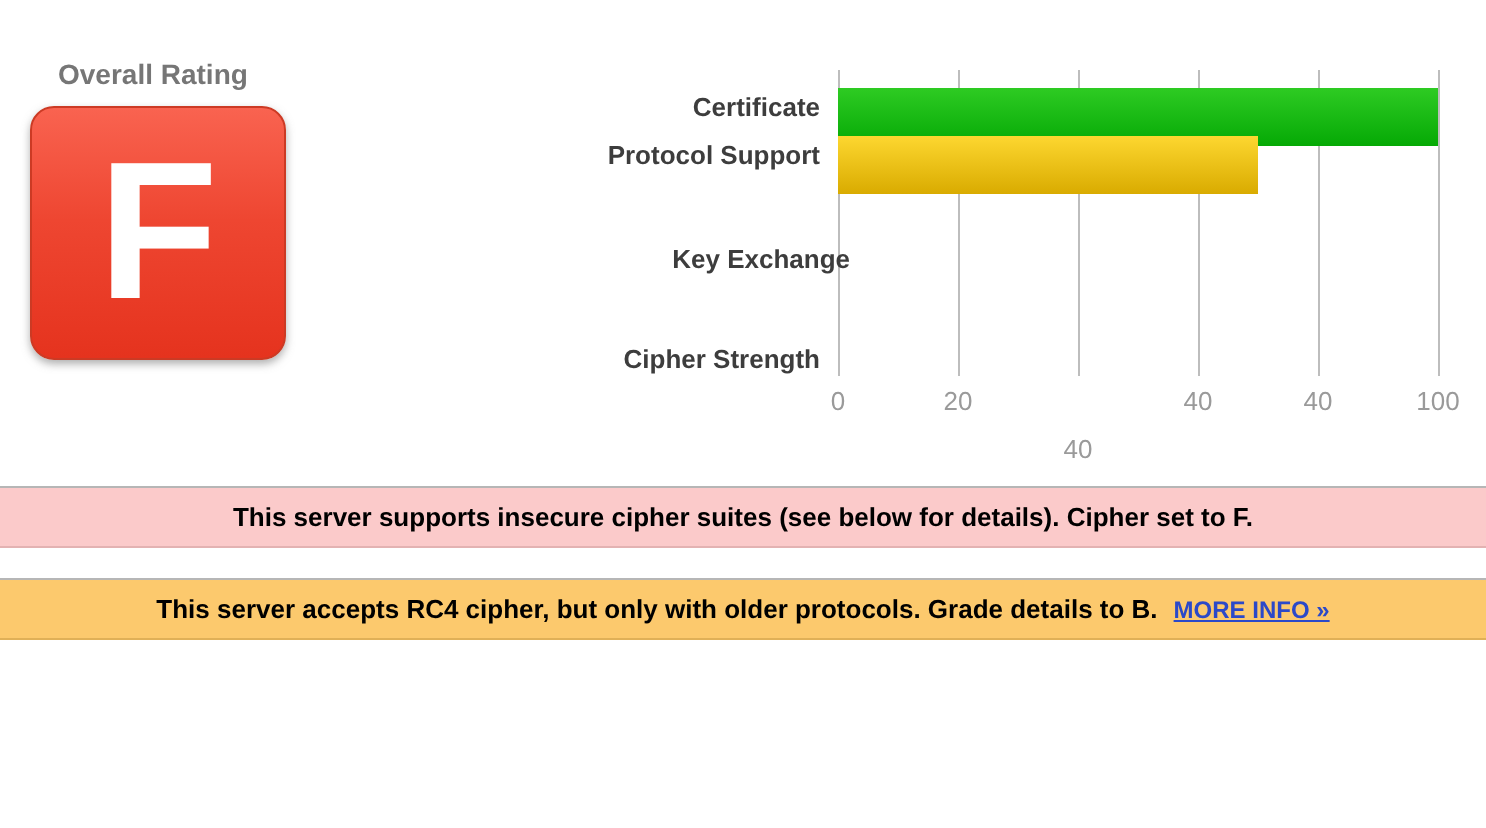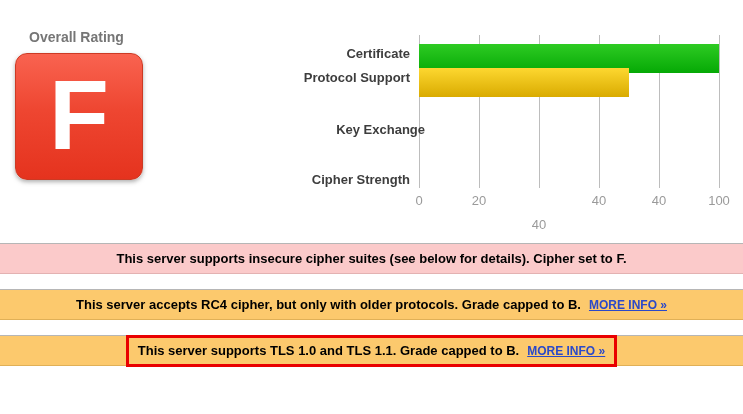--- a/index.html
+++ b/index.html
@@ -110,21 +110,16 @@
 </div>
 
 <div class="messages" id="messages">
     <div class="msg-row error">
     <span class="msg-inner">
       <span class="msg-text">This server supports insecure cipher suites (see below for details). Cipher set to F.</span>
     </span>
   </div>
     <div class="msg-row warning">
     <span class="msg-inner">
-      <span class="msg-text">This server accepts RC4 cipher, but only with older protocols. Grade capped to B.</span><a class="more-info" href="#">MORE INFO »</a>
-    </span>
-  </div>
-    <div class="msg-row warning">
-    <span class="msg-inner highlighted">
-      <span class="msg-text">This server supports TLS 1.0 and TLS 1.1. Grade capped to B.</span><a class="more-info" href="#">MORE INFO »</a>
+      <span class="msg-text">This server accepts RC4 cipher, but only with older protocols. Grade details to B.</span><a class="more-info" href="#">MORE INFO »</a>
     </span>
   </div>
   </div>
 
 </body></html>

